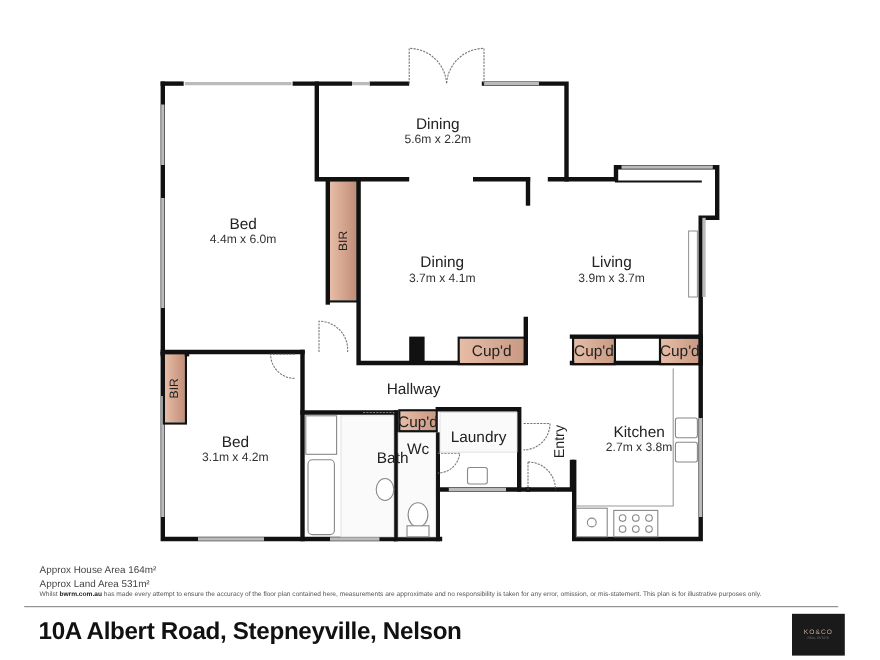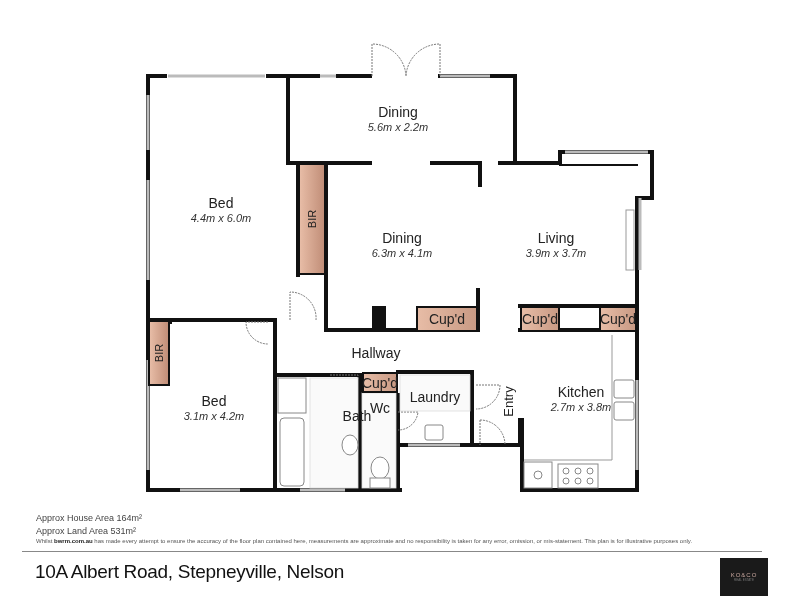--- a/index.html
+++ b/index.html
@@ -1,29 +1,29 @@
 <!DOCTYPE html>
 <html><head>
 <meta charset="utf-8">
 <style>
   html,body{margin:0;padding:0;background:#fff;}
   body{width:800px;height:600px;position:relative;overflow:hidden;font-family:"Liberation Sans",sans-serif;color:#222;}
   .plan{position:absolute;left:0;top:0;width:800px;height:500px;}
   .lbl{position:absolute;text-align:center;transform:translateX(-50%);white-space:nowrap;}
   .lbl .name{font-size:14px;color:#222;display:block;line-height:16px;}
-  .lbl .dim{font-size:11px;color:#333;display:block;line-height:14px;font-style:italic;}
+  .lbl .dim{font-size:11px;color:#333;display:block;line-height:14px;}
   .cup{position:absolute;background:linear-gradient(90deg,#e7bca6,#c99a84);border:2px solid #111;box-sizing:border-box;font-size:14px;color:#222;display:flex;align-items:center;justify-content:center;}
   .bir-v{position:absolute;background:linear-gradient(90deg,#e7bca6,#c18e78);border:2px solid #111;box-sizing:border-box;}
   .bir-v span{position:absolute;left:50%;top:50%;transform:translate(-50%,-50%) rotate(-90deg);font-size:11px;color:#222;}
   .entry{position:absolute;font-size:13px;transform:rotate(-90deg);transform-origin:center;}
   .footer-areas{position:absolute;left:36px;top:512px;font-size:9px;color:#444;line-height:13px;}
   .disclaimer{position:absolute;left:36px;top:538px;font-size:6px;color:#555;white-space:nowrap;}
   .disclaimer b{color:#222;}
   .rule{position:absolute;left:22px;top:551px;width:740px;height:1px;background:#888;}
-  .address{position:absolute;left:35px;top:561px;font-size:19px;font-weight:normal;color:#111;letter-spacing:-0.3px;}
+  .address{position:absolute;left:35px;top:561px;font-size:22px;font-weight:bold;color:#111;letter-spacing:-0.3px;}
   .logo{position:absolute;left:720px;top:558px;width:48px;height:38px;background:#1a1a1a;display:flex;flex-direction:column;align-items:center;justify-content:center;}
   .logo .t{font-size:6px;color:#c9a8a0;letter-spacing:1px;}
   .logo .s{font-size:3px;color:#777;}
 </style>
 </head>
 <body>
 
 <svg class="plan" width="800" height="500" viewBox="0 0 800 500">
   <g fill="none" stroke="#111" stroke-width="4" stroke-linecap="square">
 
@@ -120,21 +120,21 @@
 <div class="lbl" style="left:398px;top:104px;">
   <span class="name">Dining</span>
   <span class="dim">5.6m x 2.2m</span>
 </div>
 <div class="lbl" style="left:221px;top:195px;">
   <span class="name">Bed</span>
   <span class="dim">4.4m x 6.0m</span>
 </div>
 <div class="lbl" style="left:402px;top:230px;">
   <span class="name">Dining</span>
-  <span class="dim">6.3m x 4.1m</span>
+  <span class="dim">3.7m x 4.1m</span>
 </div>
 <div class="lbl" style="left:556px;top:230px;">
   <span class="name">Living</span>
   <span class="dim">3.9m x 3.7m</span>
 </div>
 <div class="lbl" style="left:376px;top:345px;">
   <span class="name">Hallway</span>
 </div>
 <div class="lbl" style="left:214px;top:393px;">
   <span class="name">Bed</span>

